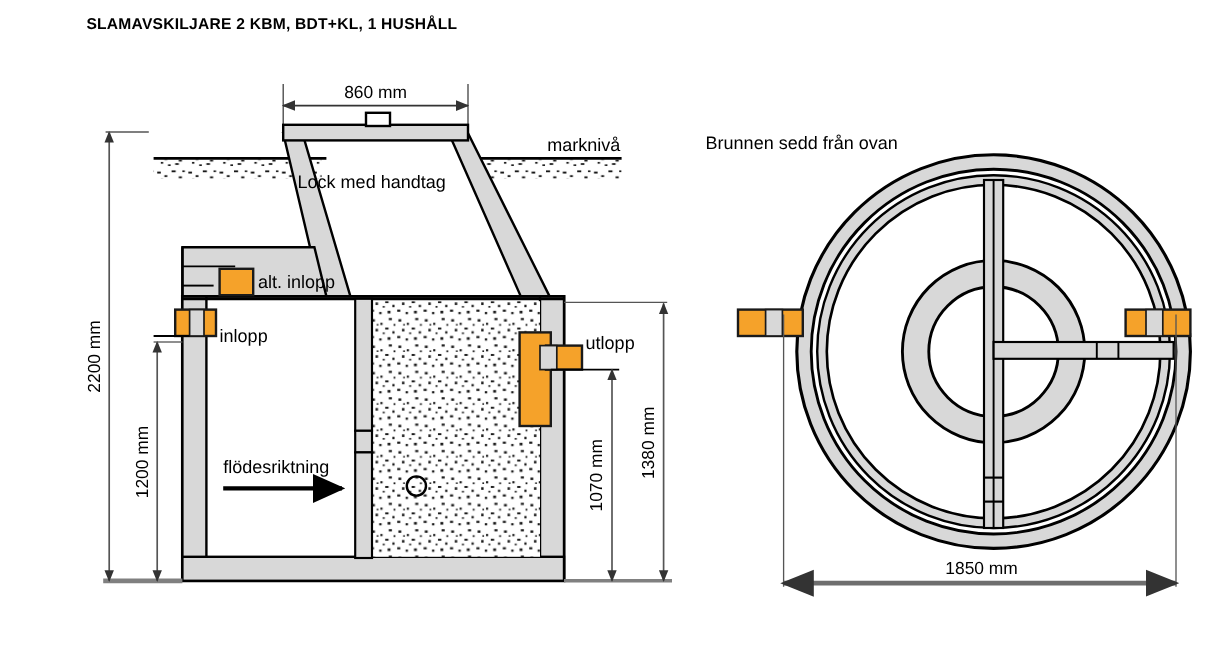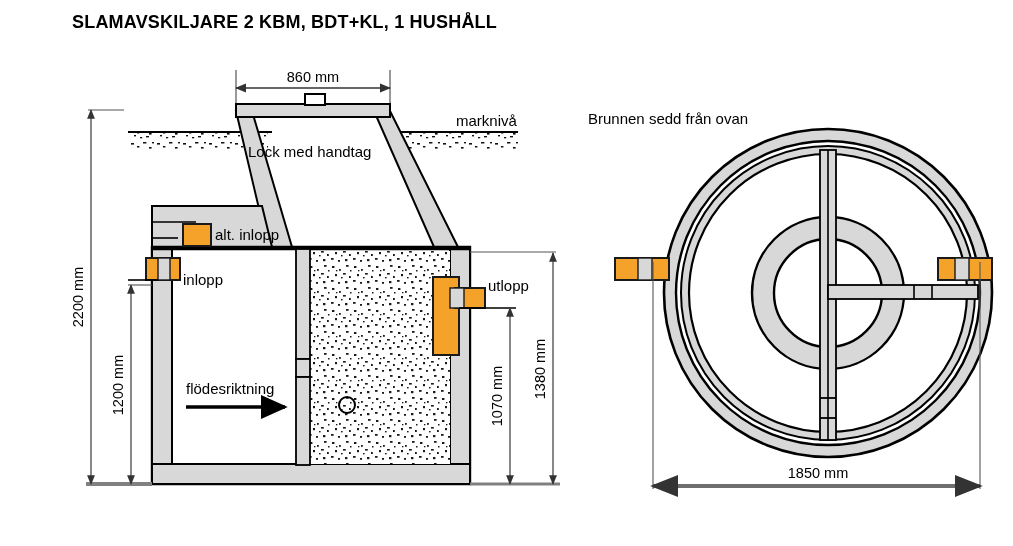--- a/index.html
+++ b/index.html
@@ -6,21 +6,21 @@
   body{
     width:1013px;height:546px;
     font-family:"Liberation Sans", sans-serif;
     color:#000;
     overflow:hidden;
     position:relative;
   }
   #stage{position:absolute;left:0;top:0;width:1013px;height:546px;}
   #title{
     position:absolute;left:72px;top:12px;
-    font-size:18px;font-weight:bold;letter-spacing:0.2px;
+    font-size:13px;font-weight:bold;letter-spacing:0.2px;
     white-space:nowrap;
   }
   svg{position:absolute;left:0;top:0;width:1013px;height:546px;}
   .lbl{font-family:"Liberation Sans", sans-serif;font-size:15px;fill:#000;}
   .dim{font-family:"Liberation Sans", sans-serif;font-size:14.5px;fill:#000;}
 </style>
 </head>
 <body>
 
 <div id="stage">

